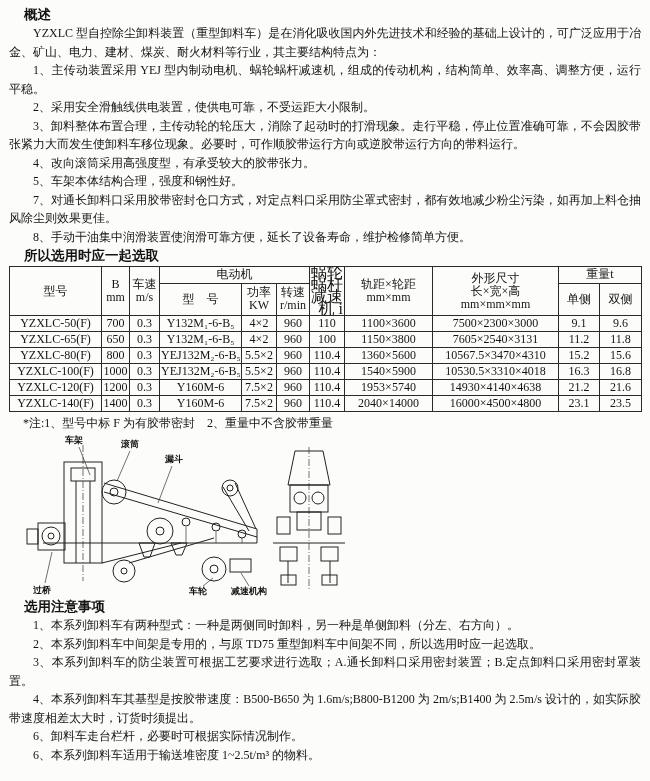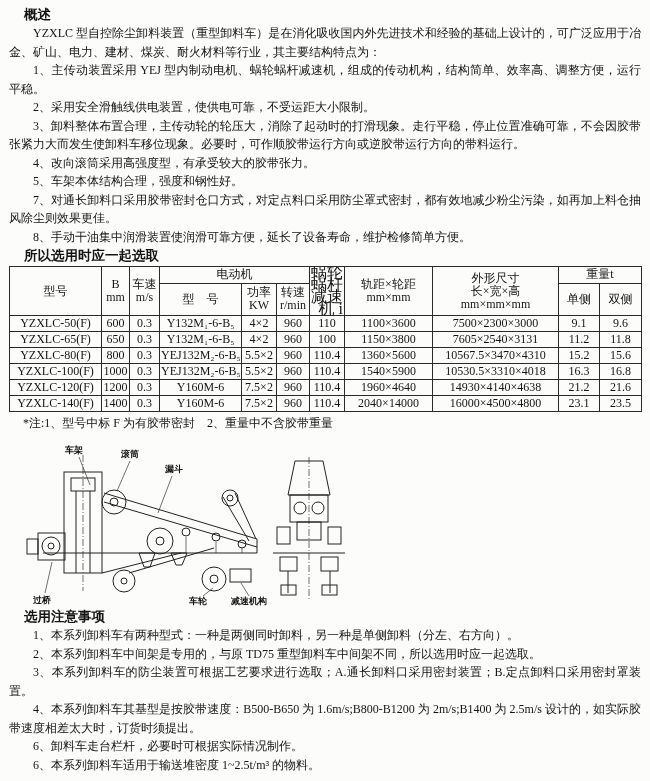--- a/index.html
+++ b/index.html
@@ -30,21 +30,21 @@
     padding:0 1px;text-align:center;vertical-align:middle;
     font-weight:normal;overflow:hidden;white-space:nowrap;
   }
   table.spec thead th{line-height:13px;}
   table.spec tbody td{height:15px;line-height:15px;}
   .hdr-line{display:block;line-height:13px;}
   .reducer-cell span{display:block;line-height:12px;font-size:16px;text-align:right;}
   .note{
     font-size:12px;line-height:16px;margin:3px 0 0 14px;font-family:Liberation Serif, serif;
   }
-  .diagram{width:640px;height:166px;margin:10px 0 0 0;}
+  .diagram{width:640px;height:166px;margin:0 0 0 0;}
   .diagram svg text{
     font-family:"Liberation Sans","DejaVu Sans",sans-serif;
     font-size:9px;font-weight:bold;fill:#111;
   }
   .dw{stroke:#222;stroke-width:1;fill:none;}
   .dthin{stroke:#333;stroke-width:0.7;fill:none;}
 </style>
 </head>
 <body>
 
@@ -127,21 +127,21 @@
           <span>单侧</span>
         </th>
         <th>
           <span>双侧</span>
         </th>
       </tr>
     </thead>
     <tbody>
         <tr>
           <td>YZXLC-50(F)</td>
-          <td>600</td>
+          <td>700</td>
           <td>0.3</td>
           <td>Y132M₁-6-B₅</td>
           <td>4×2</td>
           <td>960</td>
           <td>110</td>
           <td>1100×3600</td>
           <td>7500×2300×3000</td>
           <td>9.1</td>
           <td>9.6</td>
         </tr>
@@ -185,21 +185,21 @@
           <td>16.8</td>
         </tr>
         <tr>
           <td>YZXLC-120(F)</td>
           <td>1200</td>
           <td>0.3</td>
           <td>Y160M-6</td>
           <td>7.5×2</td>
           <td>960</td>
           <td>110.4</td>
-          <td>1960×4640</td>
+          <td>1953×5740</td>
           <td>14930×4140×4638</td>
           <td>21.2</td>
           <td>21.6</td>
         </tr>
         <tr>
           <td>YZXLC-140(F)</td>
           <td>1400</td>
           <td>0.3</td>
           <td>Y160M-6</td>
           <td>7.5×2</td>

